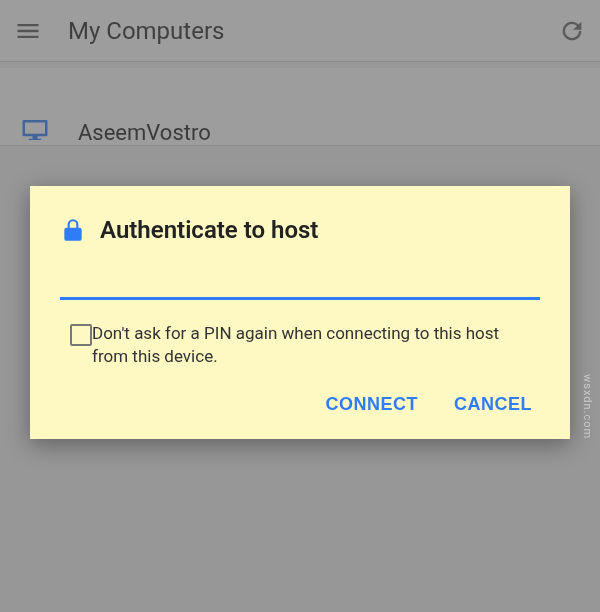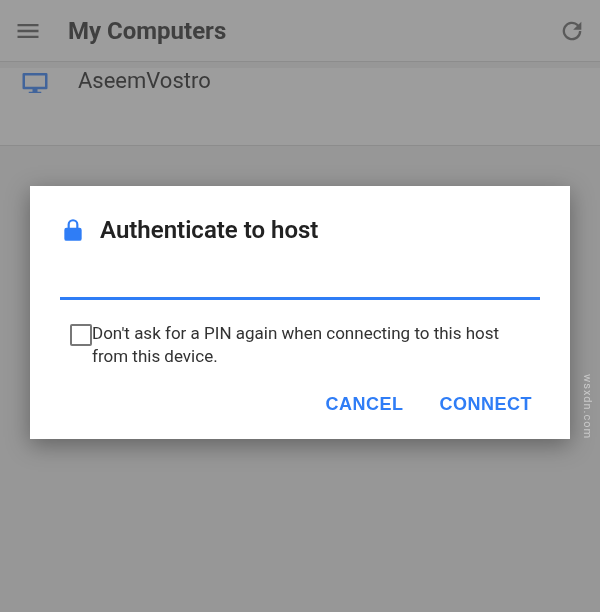--- a/index.html
+++ b/index.html
@@ -15,52 +15,52 @@
       height: 62px;
       background: #fafafa;
       border-bottom: 1px solid #d6d6d6;
       display: flex;
       align-items: center;
       padding: 0 14px;
     }
     .appbar .menu { color: #5a5a5a; display:flex; align-items:center; }
     .appbar .title {
       font-size: 24px;
-      font-weight: 700;
+      font-weight: 400;
       color: #2d2d2d;
       margin-left: 26px;
       flex: 1;
     }
     .appbar .refresh { color: #666; display:flex; align-items:center; }
     .computer-row {
       height: 78px;
       background: #fafafa;
       border-bottom: 1px solid #d6d6d6;
       display: flex;
-      align-items: flex-start;
+      align-items: flex-end;
       padding: 0 20px;
       margin-top: 6px;
     }
     .computer-row .monitor { color: #2f7df6; display:flex; align-items:center; }
     .computer-row .name {
       font-size: 22px;
       color: #222;
       margin-left: 28px;
     }
     .scrim {
       position: absolute;
       inset: 0;
       background: rgba(80,80,80,0.55);
     }
     .dialog {
       position: absolute;
       left: 30px;
       right: 30px;
       top: 186px;
-      background: #ffffff;
+      background: #fef9c3;
       box-shadow: 0 6px 22px rgba(0,0,0,0.35);
       padding: 30px 30px 14px 30px;
     }
     .dialog-header {
       display: flex;
       align-items: center;
       gap: 14px;
       margin-bottom: 14px;
     }
     .dialog-header .lock { color: #2f7df6; display:flex; align-items:center; }
@@ -167,18 +167,18 @@
         </svg>
     </span>
     <div class="dialog-title">Authenticate to host</div>
   </div>
   <input class="pin-input" type="password" placeholder="" style="">
   <div class="check-row">
     <div class="checkbox"></div>
     <div class="check-label">Don't ask for a PIN again when connecting to this host from this device.</div>
   </div>
   <div class="dialog-actions">
+    <button class="dlg-btn">CONNECT</button>
     <button class="dlg-btn">CANCEL</button>
-    <button class="dlg-btn">CONNECT</button>
   </div>
 </div>
 
 <div class="watermark">wsxdn.com</div>
 
 </body></html>

